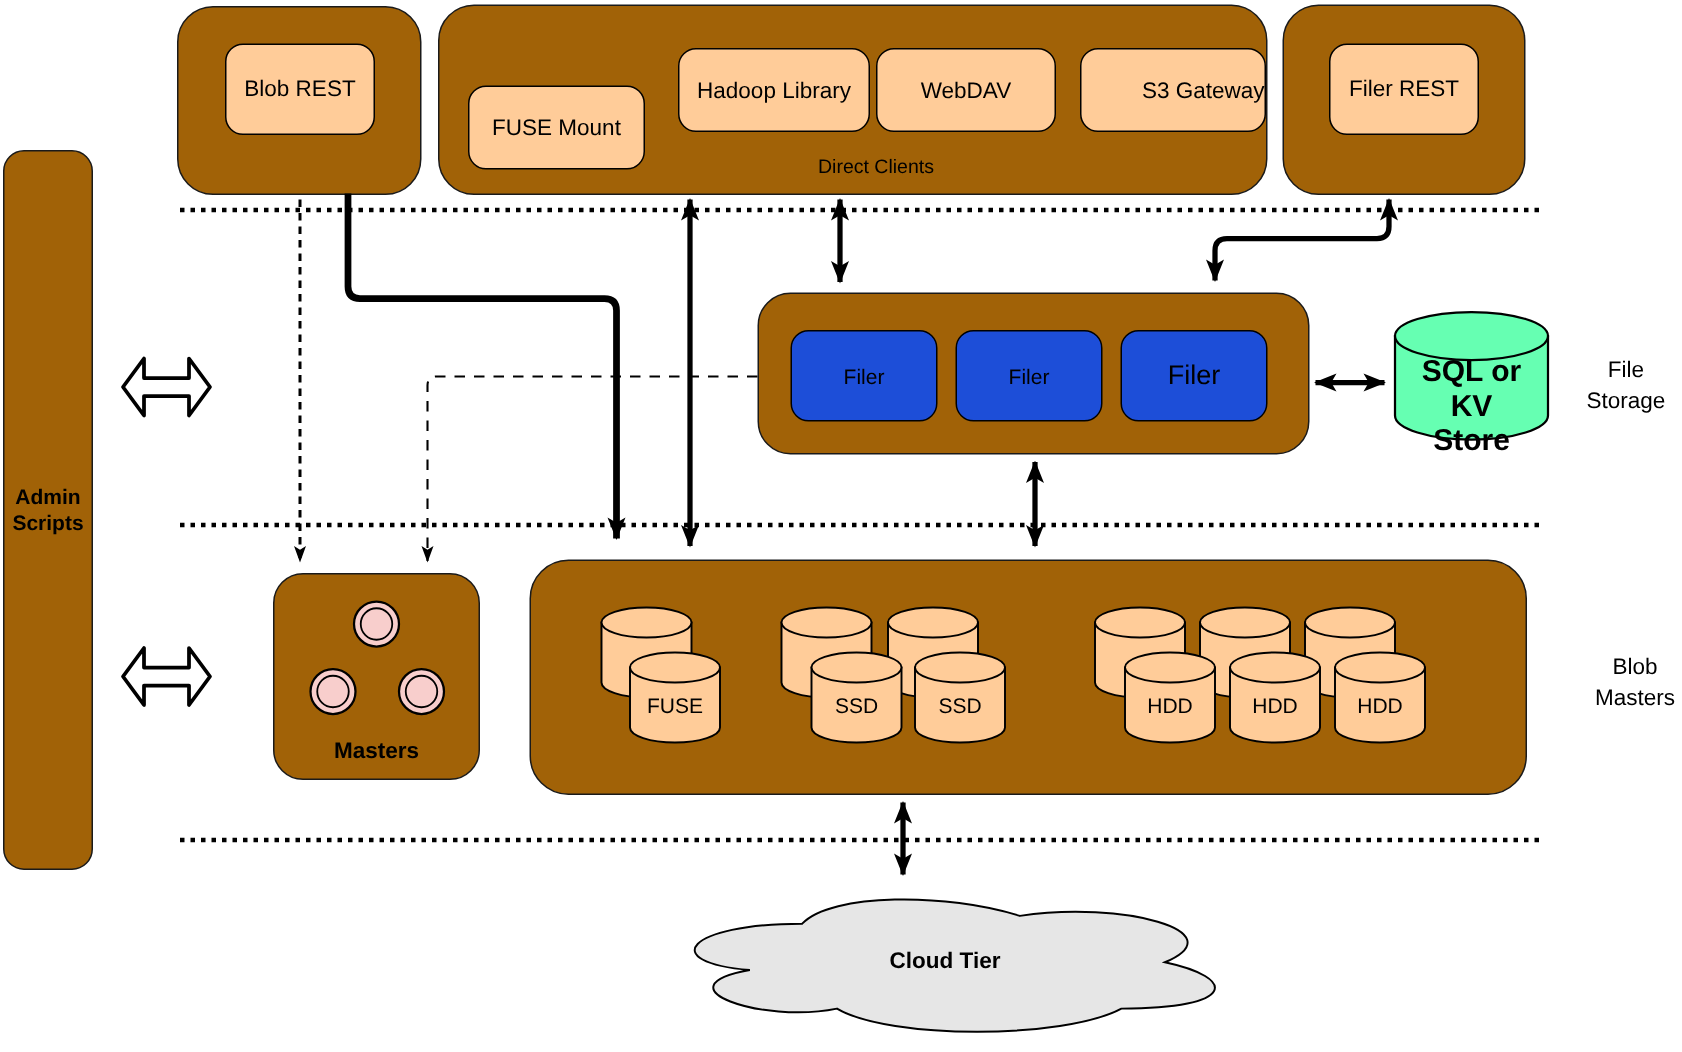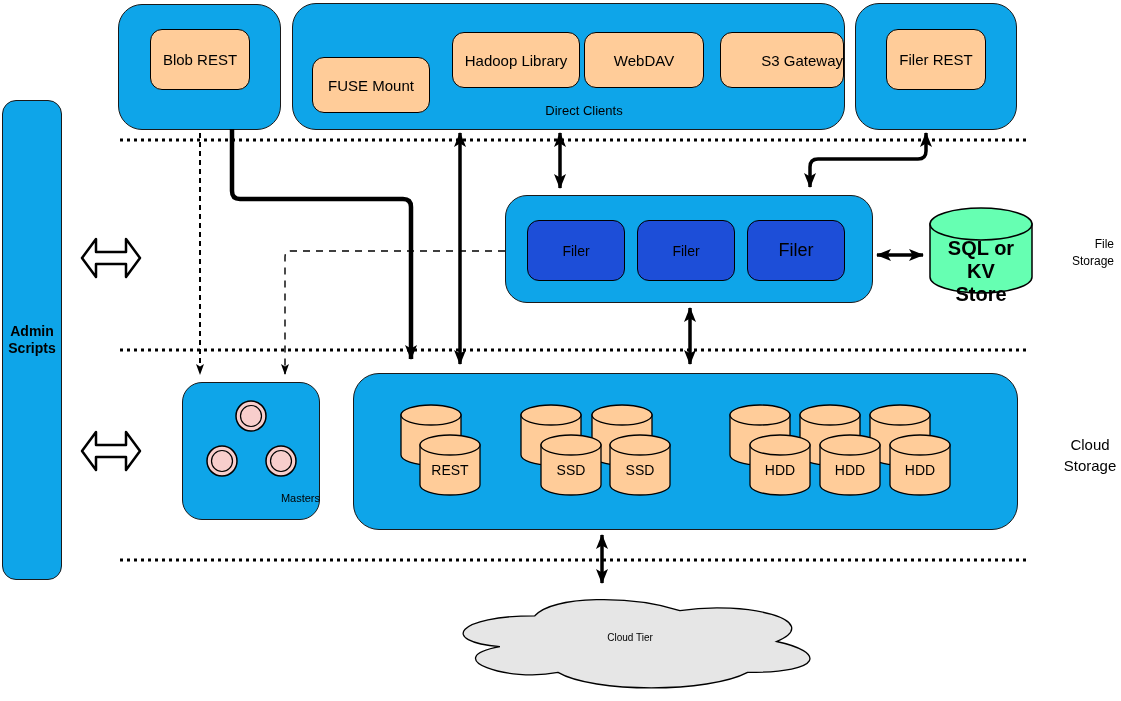--- a/index.html
+++ b/index.html
@@ -1,19 +1,19 @@
 <!DOCTYPE html>
 <html><head>
 <meta charset="utf-8">
 <style>
   html,body{margin:0;padding:0;background:#fff;}
   .canvas{position:relative;width:1121px;height:701px;background:#ffffff;
           font-family:"Liberation Sans",sans-serif;overflow:hidden;color:#000;}
   .abs{position:absolute;box-sizing:border-box;}
-  .group{background:#0ea5e9;border:1px solid #1a1a1a;}
+  .group{background:#a16207;border:1px solid #1a1a1a;}
   .node{display:flex;align-items:center;justify-content:center;text-align:center;
         border:1px solid #000;}
   .node-orange{background:#ffcc99;border-radius:12px;font-size:15px;}
   .node-green{background:#1d4ed8;border-radius:12px;font-size:14px;}
   .lbl{text-align:center;}
   svg.layer{position:absolute;left:0;top:0;pointer-events:none;}
   .toplabels{z-index:3;}
 </style>
 </head>
 <body>
@@ -166,28 +166,28 @@
     </g>
 
     <path d="M534.8,615.8 C457.4,615.8 438,641.5 499.9,646.7
              C438,658 507.7,682.7 558,672.4
              C592.8,693 708.9,693 747.6,672.4
              C825,672.4 825,651.8 776.6,641.5
              C825,620.9 747.6,600.3 679.9,610.6
              C631.5,595.2 554.1,595.2 534.8,615.8 Z" fill="#e6e6e6" stroke="#000" stroke-width="1.3"></path>
   </svg>
 
-  <div class="abs lbl toplabels" style="left:182px;top:492px;width:138px;font-weight:normal;font-size:11px;text-align:right;">Masters</div>
+  <div class="abs lbl toplabels" style="left:182px;top:492px;width:138px;font-weight:bold;font-size:15px;">Masters</div>
 
-  <div class="abs lbl toplabels" style="left:420px;top:462px;width:60px;font-size:14px;">REST</div>
+  <div class="abs lbl toplabels" style="left:420px;top:462px;width:60px;font-size:14px;">FUSE</div>
   <div class="abs lbl toplabels" style="left:541px;top:462px;width:60px;font-size:14px;">SSD</div>
   <div class="abs lbl toplabels" style="left:610px;top:462px;width:60px;font-size:14px;">SSD</div>
   <div class="abs lbl toplabels" style="left:750px;top:462px;width:60px;font-size:14px;">HDD</div>
   <div class="abs lbl toplabels" style="left:820px;top:462px;width:60px;font-size:14px;">HDD</div>
   <div class="abs lbl toplabels" style="left:890px;top:462px;width:60px;font-size:14px;">HDD</div>
 
   <div class="abs lbl toplabels" style="left:941px;top:237px;width:80px;font-weight:bold;font-size:20px;line-height:1.15;">SQL or KV Store</div>
 
-  <div class="abs lbl toplabels" style="left:1054px;top:236px;width:60px;font-size:12px;line-height:1.4;text-align:right;">File Storage</div>
-  <div class="abs lbl toplabels" style="left:1060px;top:434px;width:60px;font-size:15px;line-height:1.4;">Cloud Storage</div>
+  <div class="abs lbl toplabels" style="left:1054px;top:236px;width:60px;font-size:15px;line-height:1.4;">File Storage</div>
+  <div class="abs lbl toplabels" style="left:1060px;top:434px;width:60px;font-size:15px;line-height:1.4;">Blob Masters</div>
 
-  <div class="abs lbl toplabels" style="left:565px;top:632px;width:130px;font-weight:normal;font-size:10px;">Cloud Tier</div>
+  <div class="abs lbl toplabels" style="left:565px;top:632px;width:130px;font-weight:bold;font-size:15px;">Cloud Tier</div>
 </div>
 
 </body></html>

